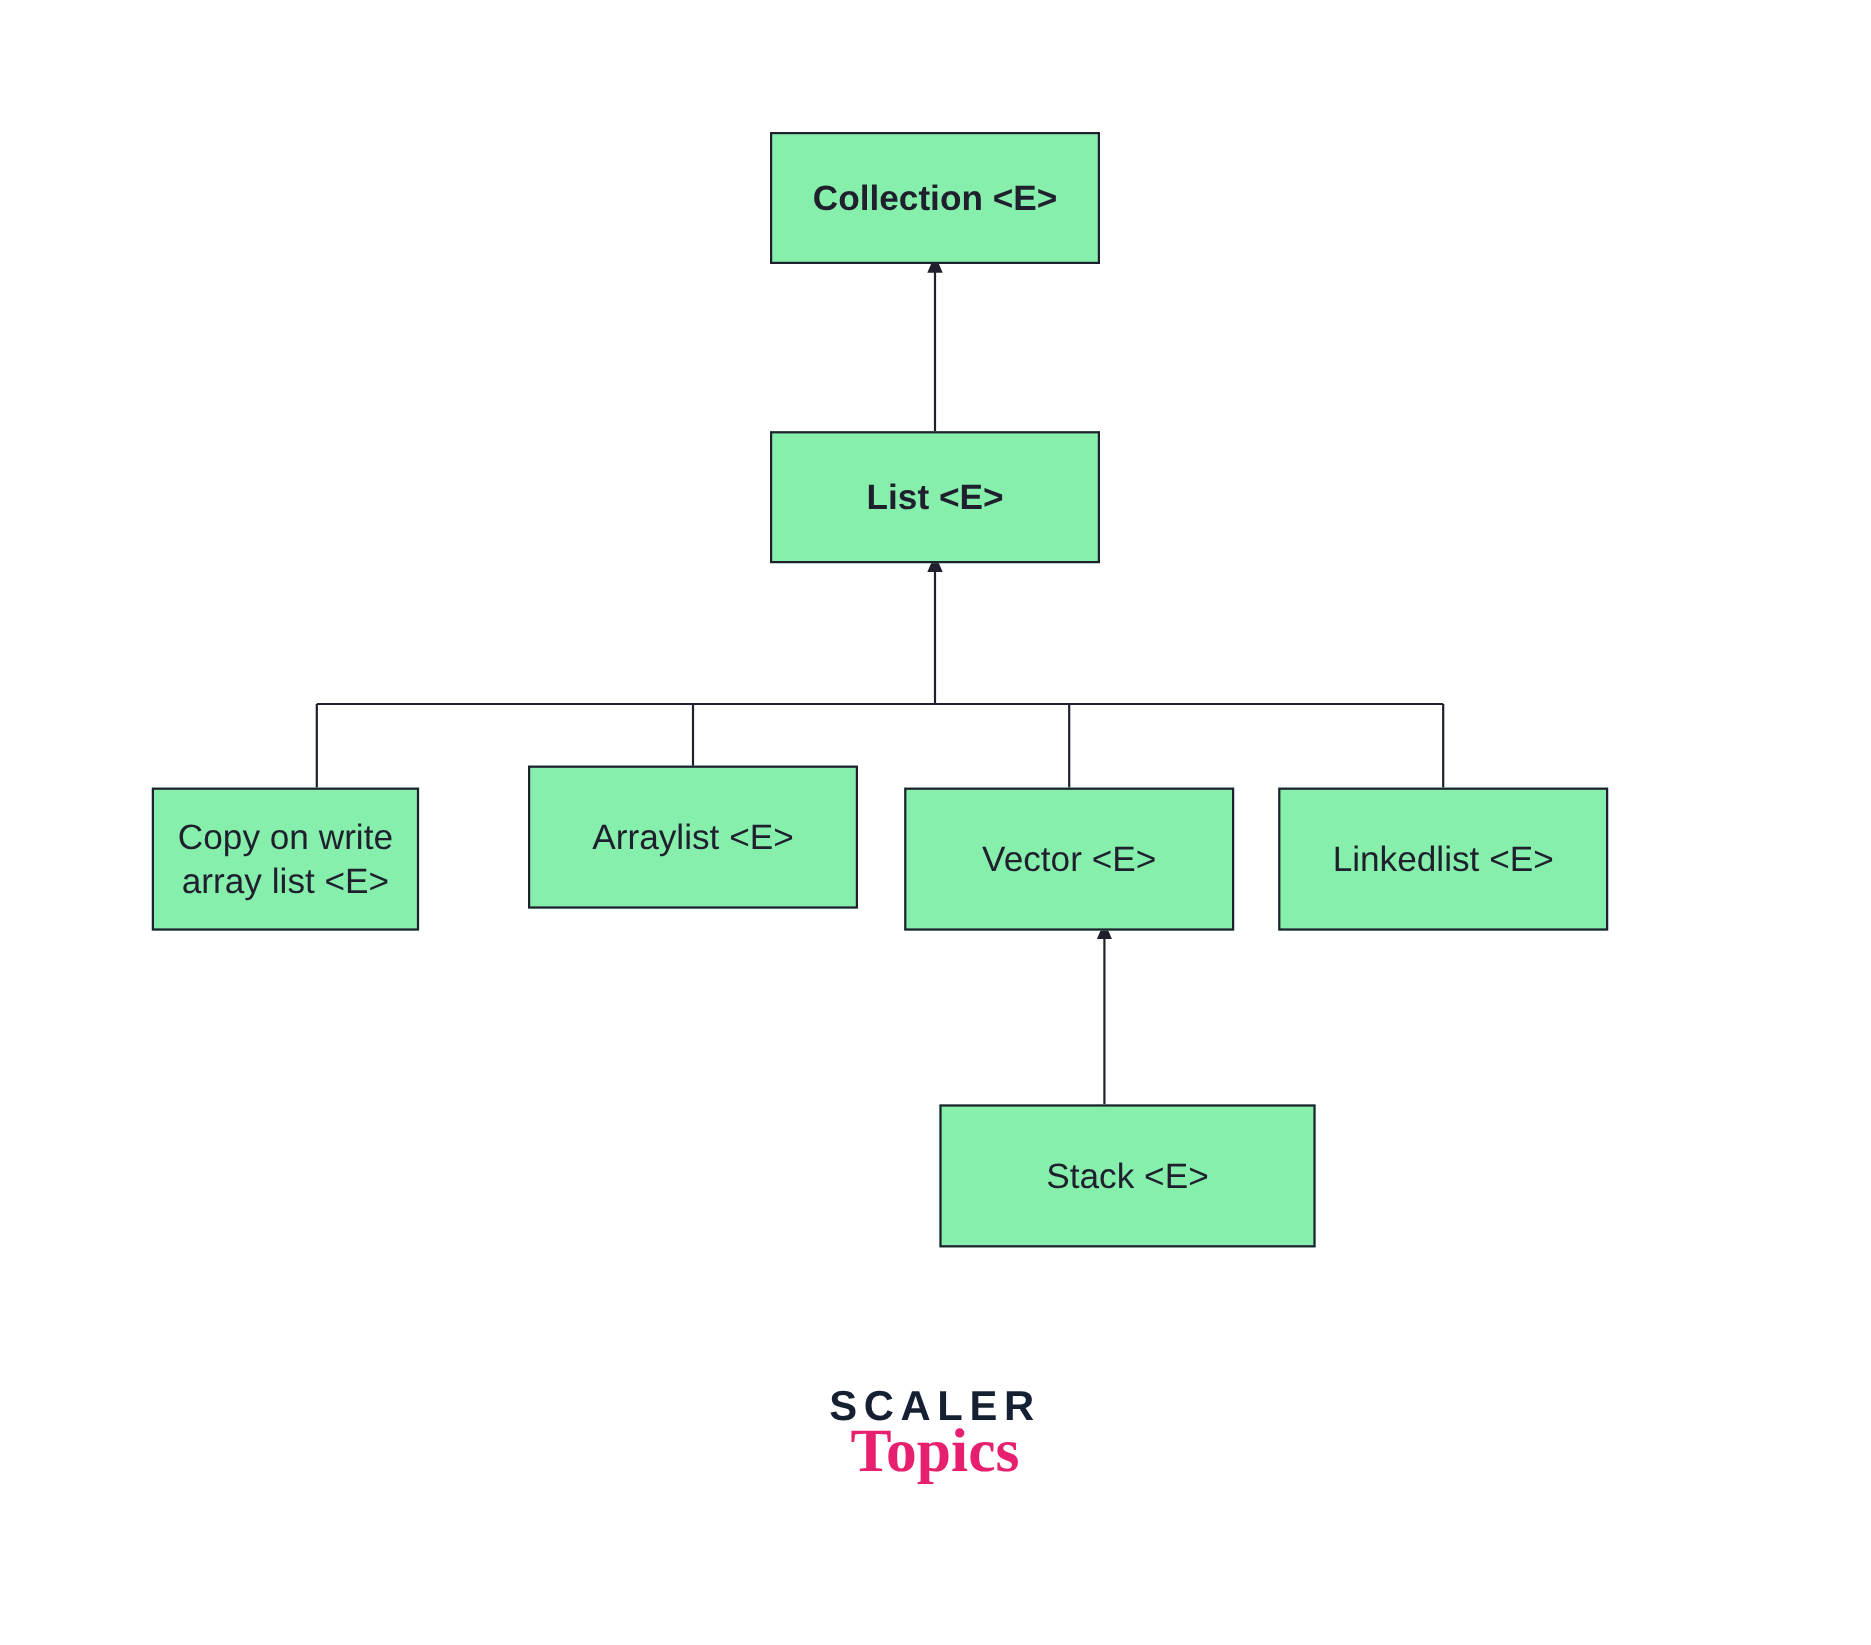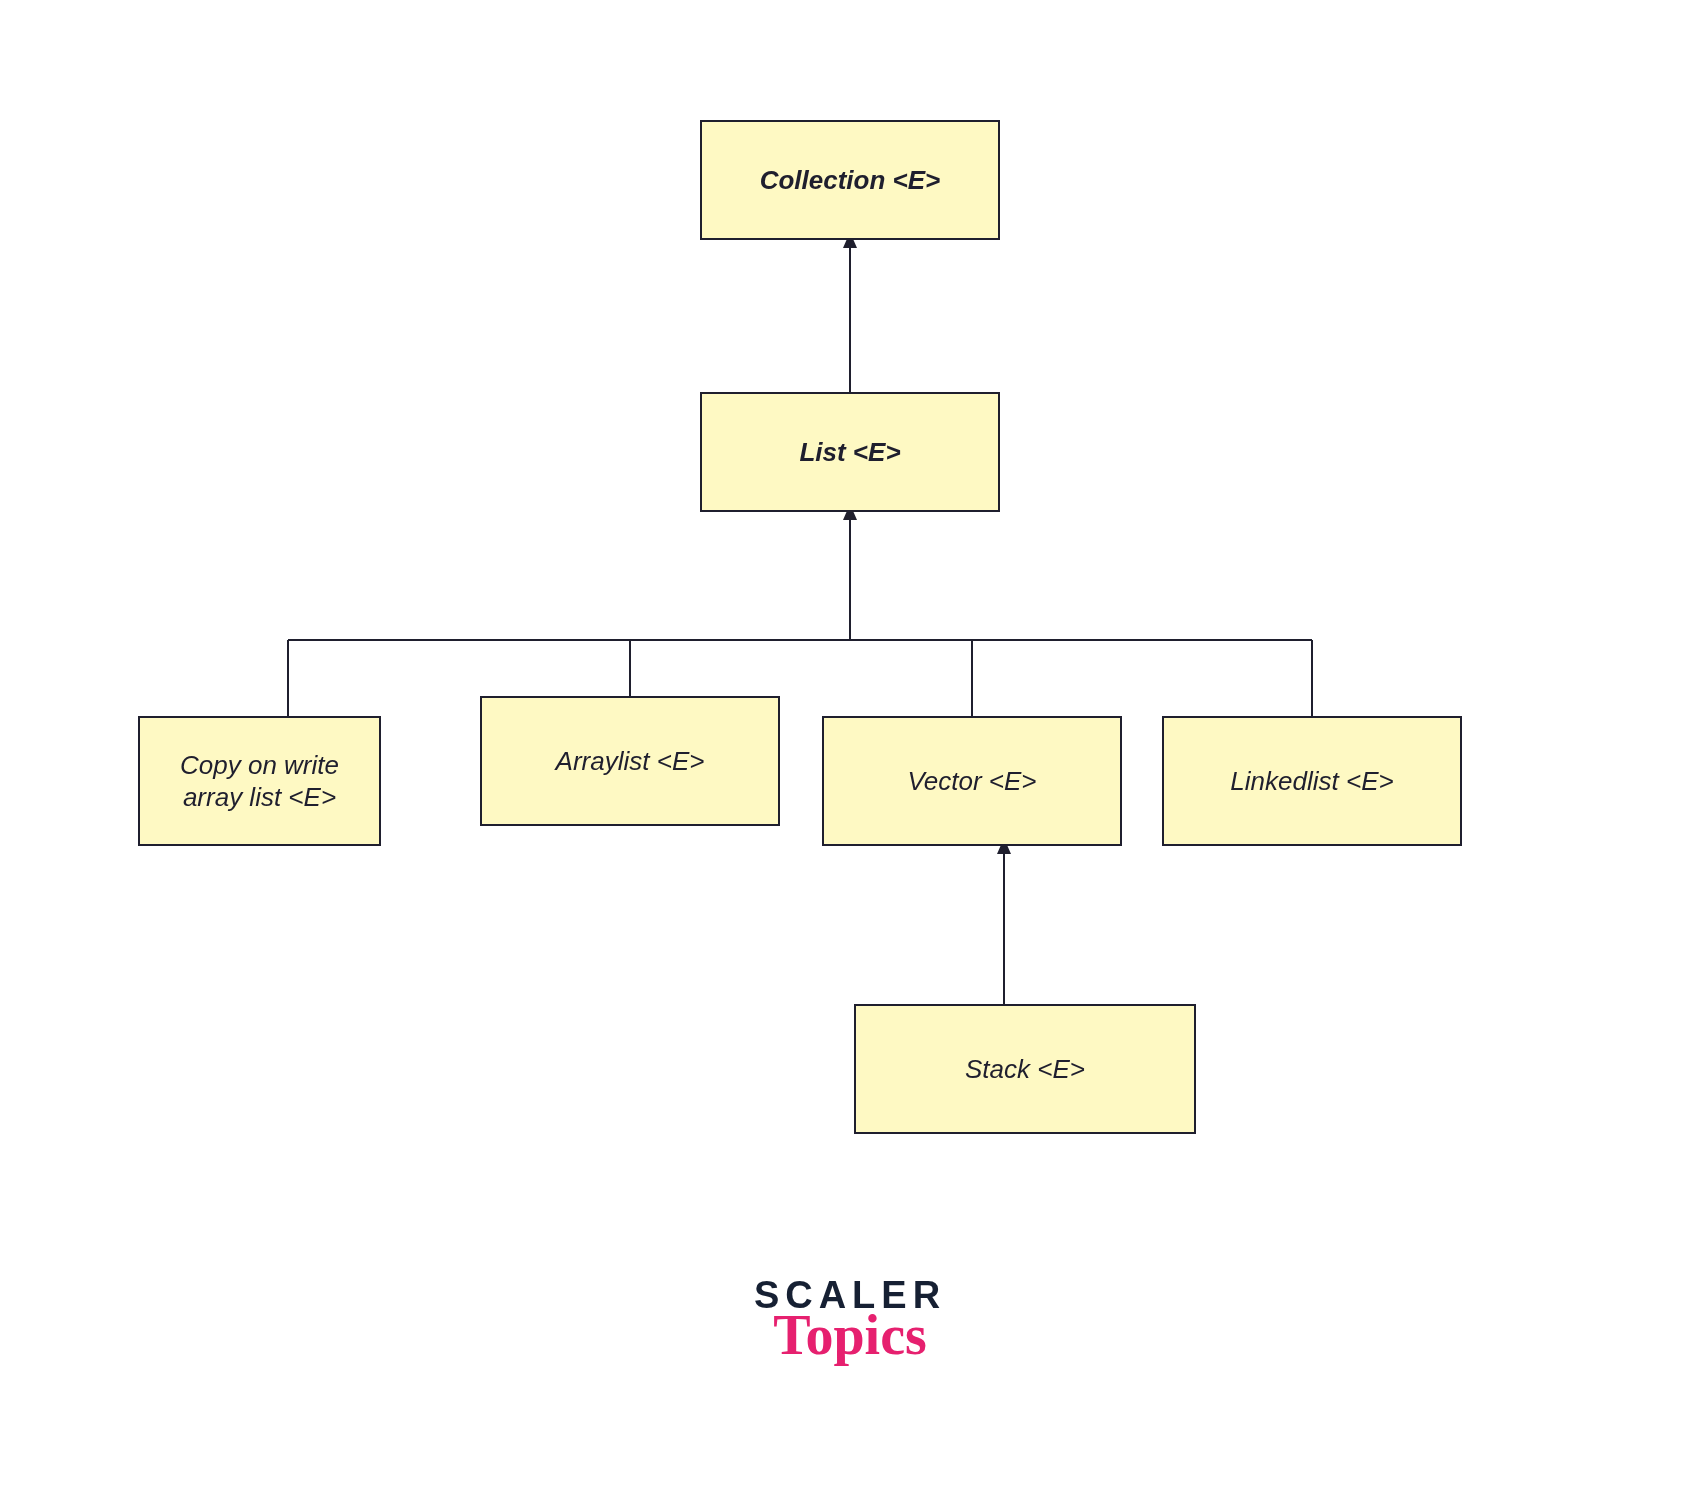--- a/index.html
+++ b/index.html
@@ -10,49 +10,47 @@
     background: #ffffff;
     font-family: "Segoe UI", "Helvetica Neue", Arial, sans-serif;
   }
   .canvas {
     position: relative;
     width: 1701px;
     height: 1495px;
   }
   .node {
     position: absolute;
-    background: #fef9c3;
+    background: #86efac;
     border: 2px solid #1f1f2e;
     box-sizing: border-box;
     display: flex;
     align-items: center;
     justify-content: center;
     text-align: center;
     padding: 6px 10px;
-    font-size: 26px;
+    font-size: 32px;
     color: #1f1f2e;
     line-height: 1.25;
-    font-style: italic;
   }
   .node.bold .label {
     font-weight: 700;
   }
   .label { white-space: pre-line; }
   svg.edges {
     position: absolute;
     left: 0; top: 0;
     width: 1701px;
     height: 1495px;
     pointer-events: none;
   }
   .logo {
     position: absolute;
     width: 300px;
     text-align: center;
-    margin-top: 16px;
   }
   .logo-scaler {
     font-weight: 800;
     font-size: 38px;
     letter-spacing: 6px;
     color: #162033;
     font-family: "Arial Black", "Segoe UI", sans-serif;
   }
   .logo-topics {
     font-family: "Brush Script MT", "Segoe Script", cursive;

